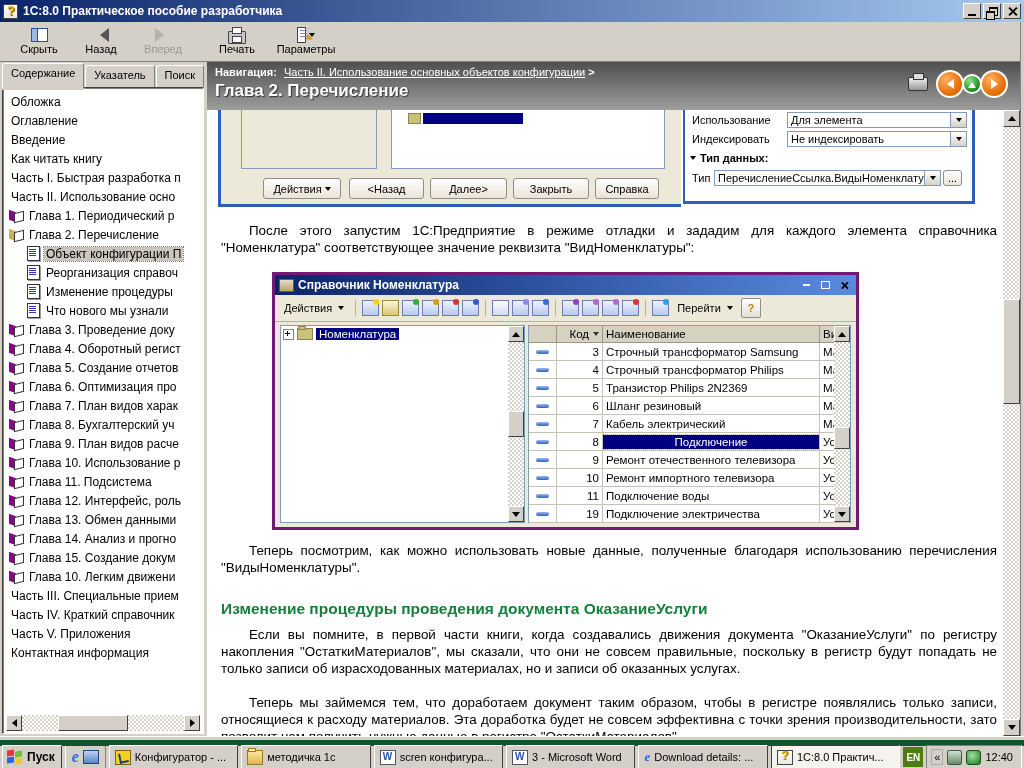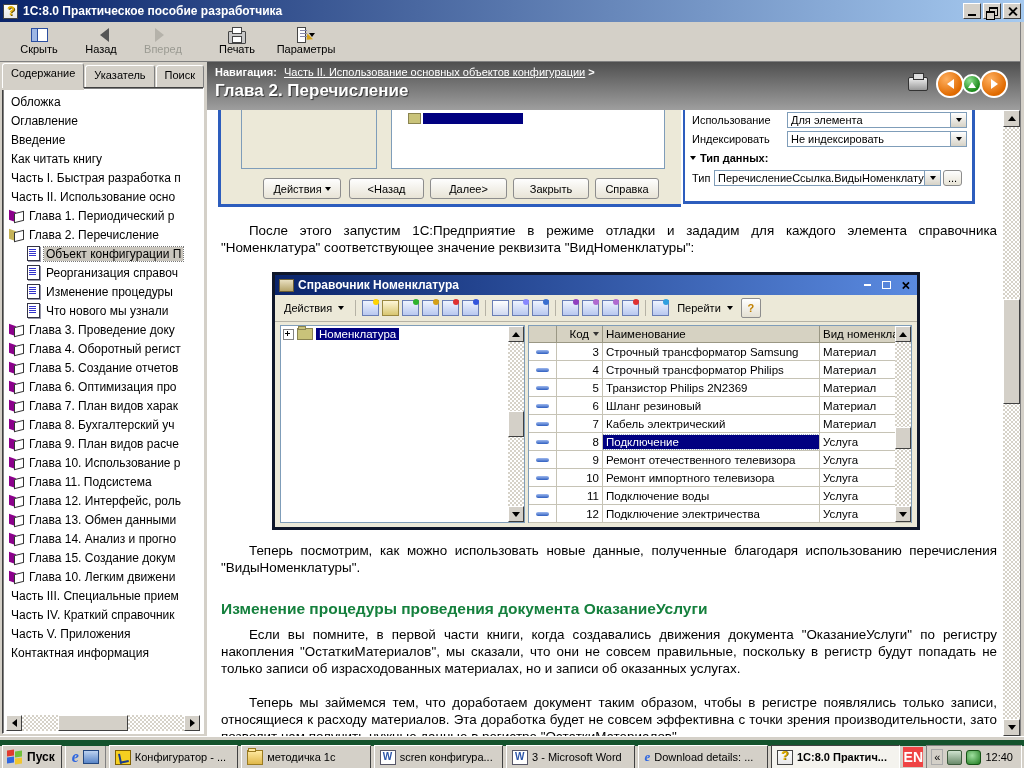--- a/index.html
+++ b/index.html
@@ -100,21 +100,21 @@
 
   
   .propcut{position:absolute;left:476px;top:0;width:292px;height:94px;background:#fff;border-right:3px solid #2d5dbd;border-bottom:3px solid #2d5dbd;border-left:2px solid #2d5dbd;box-sizing:border-box;font-size:11px;}
   .prow{position:absolute;display:flex;align-items:center;}
   .combo{display:flex;align-items:stretch;border:1px solid #7f9db9;background:#fff;height:16px;box-sizing:border-box;}
   .combo .val{flex:1;padding:1px 3px 0;white-space:nowrap;overflow:hidden;}
   .combo .drop{width:15px;background:linear-gradient(#fff,#d6d2c6);border-left:1px solid #7f9db9;display:flex;align-items:center;justify-content:center;flex:none;}
   .grouphdr{font-weight:bold;display:flex;align-items:center;gap:4px;}
 
   
-  .catwin{position:absolute;left:65px;top:162px;width:648px;height:258px;border:3px solid #0f172a;box-sizing:border-box;background:#ece9d8;}
+  .catwin{position:absolute;left:65px;top:162px;width:587px;height:258px;border:3px solid #701a75;box-sizing:border-box;background:#ece9d8;text-align:center;}
   .cat-title{height:20px;background:linear-gradient(to right,#0a246a,#5a8ae0);display:flex;align-items:center;padding:0 4px;color:#fff;font-weight:bold;font-size:12px;gap:4px;}
   .cat-title .sp{flex:1;}
   .cat-title .cbtn{color:#fff;width:15px;display:flex;align-items:center;justify-content:center;height:100%;}
   .bookic2{width:13px;height:11px;background:linear-gradient(#e8dfc0,#b5a46a);border:1px solid #6b5d33;}
   .cat-toolbar{height:26px;background:#ece9d8;border-bottom:1px solid #b5b2a5;display:flex;align-items:center;padding:0 4px;gap:3px;font-size:11px;}
   .flatbtn{display:flex;align-items:center;gap:3px;padding:2px 4px;border:1px solid transparent;}
   .tsep{width:1px;height:16px;background:#b5b2a5;margin:0 3px;}
   .tico{width:15px;height:14px;background:linear-gradient(#eef3ff,#b9c8ef);border:1px solid #6a7eb5;position:relative;flex:none;}
   .tico::after{content:"";position:absolute;right:-1px;top:-2px;width:6px;height:6px;border-radius:50%;}
   .tico.add::after{background:#ffd400;}
@@ -166,31 +166,31 @@
   .winflag{width:16px;height:14px;position:relative;flex:none;}
   .winflag i{position:absolute;width:7px;height:6px;transform:skewY(-8deg);}
   .winflag .r{left:0;top:0;background:#e03a2f;}
   .winflag .g{left:8px;top:1px;background:#6fbf3a;}
   .winflag .b{left:0;top:7px;background:#2f66e0;}
   .winflag .y{left:8px;top:8px;background:#f0c52f;}
   .ql{display:flex;align-items:center;gap:4px;padding:0 6px;border-right:1px solid #808080;border-left:1px solid #fff;height:22px;flex:none;}
   .eicon{font-family:"Liberation Serif",serif;font-style:italic;font-weight:bold;color:#2f66e0;font-size:16px;line-height:14px;}
   .deskic{width:14px;height:12px;background:linear-gradient(#bcd2f0,#5a86c8);border:1px solid #23477f;position:relative;}
   .task{height:22px;display:flex;align-items:center;gap:4px;padding:0 5px;font-size:11px;flex:1;min-width:0;max-width:150px;white-space:nowrap;overflow:hidden;}
-  .task.active{border-top:1px solid #404040;border-left:1px solid #404040;border-right:1px solid #fff;border-bottom:1px solid #fff;background:#f4f3ee;font-weight:bold;}
+  .task.active{border-top:1px solid #404040;border-left:1px solid #404040;border-right:1px solid #fff;border-bottom:1px solid #fff;background:#f4f3ee;font-weight:normal;}
   .tkic{width:14px;height:13px;flex:none;}
   .ic-1c{background:#f6d020;border:1px solid #806000;position:relative;}
   .ic-1c::after{content:"";position:absolute;left:3px;top:2px;width:7px;height:8px;border-left:2px solid #1a3c8c;border-bottom:2px solid #1a3c8c;transform:rotate(-12deg);}
   .ic-folder{background:linear-gradient(#ffe9a0,#e0b84a);border:1px solid #9a7a20;position:relative;}
   .ic-folder::before{content:"";position:absolute;left:0;top:-3px;width:6px;height:2px;background:#ffe9a0;border:1px solid #9a7a20;}
   .ic-word{background:#fff;border:1px solid #556;position:relative;}
   .ic-word::after{content:"W";position:absolute;left:2px;top:0;font-size:10px;font-weight:bold;color:#2a53a8;}
   .ic-help{background:linear-gradient(#fdfdfd,#e8e8e8);border:1px solid #444;position:relative;}
   .ic-help::after{content:"?";position:absolute;left:3px;top:-2px;color:#e7b400;font-weight:bold;font-size:12px;text-shadow:1px 0 0 #7a5c00;}
-  .lang{width:20px;height:20px;background:#ef4444;color:#fff;font-size:14px;font-weight:bold;display:flex;align-items:center;justify-content:center;flex:none;}
+  .lang{width:20px;height:20px;background:#4d7c0f;color:#fff;font-size:10px;font-weight:bold;display:flex;align-items:center;justify-content:center;flex:none;}
   .tray{height:22px;border-top:1px solid #808080;border-left:1px solid #808080;border-right:1px solid #fff;border-bottom:1px solid #fff;display:flex;align-items:center;gap:4px;padding:0 8px 0 4px;font-size:11px;flex:none;}
   .chev{font-size:11px;padding:0 2px;border:1px solid #aaa;background:#d4d0c8;line-height:14px;}
   .trayic1{width:13px;height:13px;background:radial-gradient(circle at 40% 35%,#9fe09f,#1e7a1e);border-radius:3px;border:1px solid #145214;}
   .trayic2{width:13px;height:13px;background:linear-gradient(#cfe2cf,#6a8a6a);border-radius:2px;border:1px solid #3c5a3c;}
 </style>
 </head>
 <body>
 
 <div class="screen">
 
@@ -613,21 +613,21 @@
                 <span class="dash"></span>
               </span>
               <span class="tc code">11</span>
               <span class="tc name">Подключение воды</span>
               <span class="tc kind">Услуга</span>
             </div>
           <div class="trow">
               <span class="tc icn">
                 <span class="dash"></span>
               </span>
-              <span class="tc code">12</span>
+              <span class="tc code">19</span>
               <span class="tc name">Подключение электричества</span>
               <span class="tc kind">Услуга</span>
             </div>
           <div class="vscroll">
             <span class="sb-btn">
                 <span class="t-up"></span>
               </span>
             <span class="sb-track" style="flex:1">
                 <span class="sb-thumb v" style="top:52%;height:22px"></span>
               </span>

